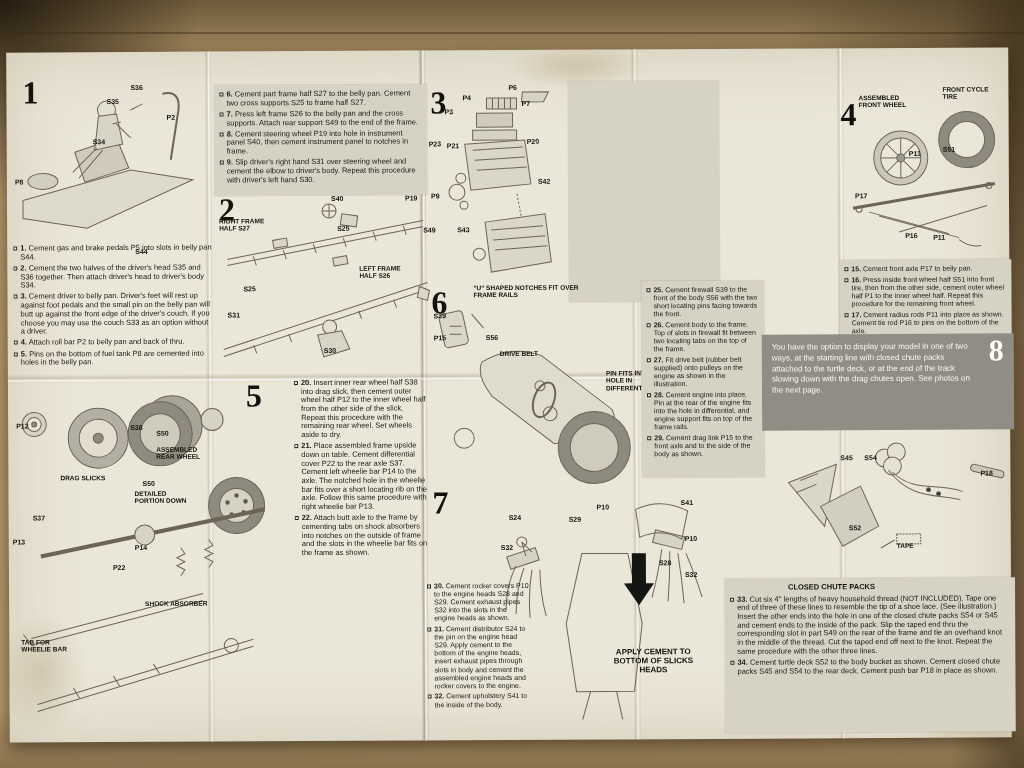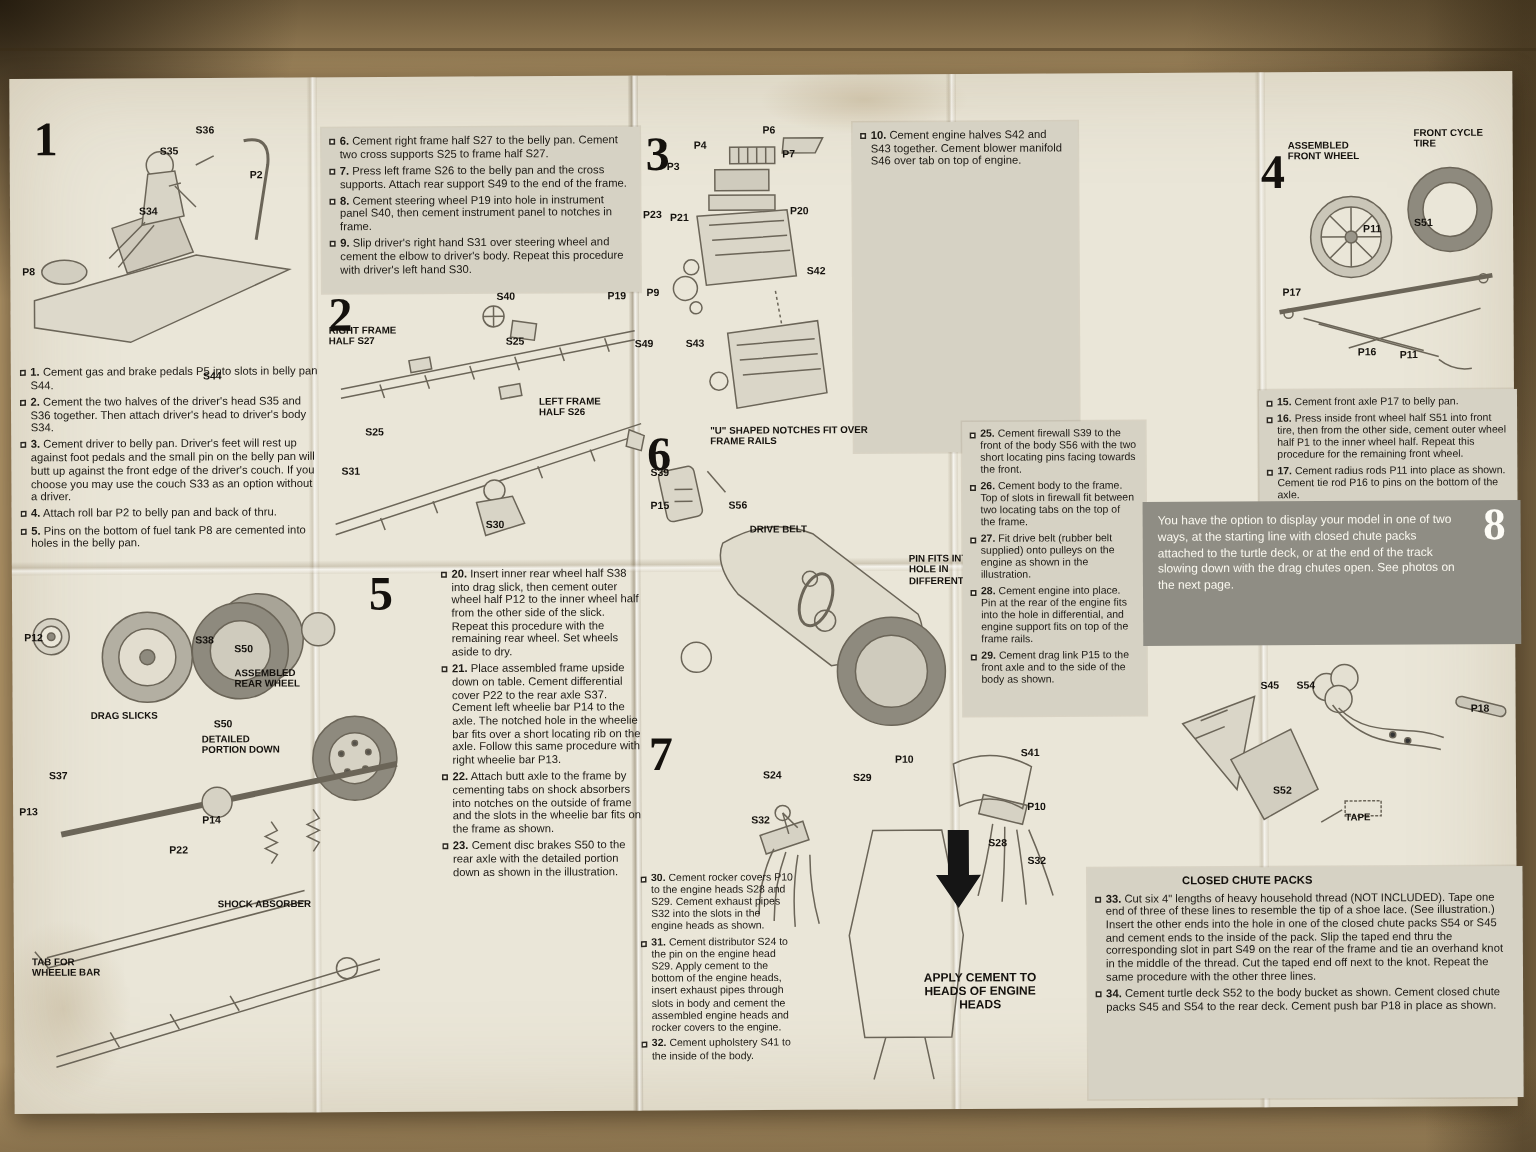--- a/index.html
+++ b/index.html
@@ -105,21 +105,21 @@
         <div class="step">
           <span class="chk"></span>
           <span><b class="num">5.</b> <span>Pins on the bottom of fuel tank P8 are cemented into holes in the belly pan.</span></span>
         </div>
       </div>
 
     <div class="steps graybox" style="left:208px;top:34px;width:212px;height:110px">
 
         <div class="step">
           <span class="chk"></span>
-          <span><b class="num">6.</b> <span>Cement right frame half S27 to the belly pan. Cement two cross supports S25 to frame half S27.</span></span>
+          <span><b class="num">6.</b> <span>Cement part frame half S27 to the belly pan. Cement two cross supports S25 to frame half S27.</span></span>
         </div>
 
         <div class="step">
           <span class="chk"></span>
           <span><b class="num">7.</b> <span>Press left frame S26 to the belly pan and the cross supports. Attach rear support S49 to the end of the frame.</span></span>
         </div>
 
         <div class="step">
           <span class="chk"></span>
           <span><b class="num">8.</b> <span>Cement steering wheel P19 into hole in instrument panel S40, then cement instrument panel to notches in frame.</span></span>
@@ -181,24 +181,20 @@
     <span class="plabel" style="left:502px;top:34px">P6</span>
     <span class="plabel" style="left:515px;top:50px">P7</span>
     <span class="plabel" style="left:422px;top:90px">P23</span>
     <span class="plabel" style="left:440px;top:92px">P21</span>
     <span class="plabel" style="left:520px;top:88px">P20</span>
     <span class="plabel" style="left:531px;top:128px">S42</span>
     <span class="plabel" style="left:424px;top:142px">P9</span>
     <span class="plabel" style="left:450px;top:176px">S43</span>
     <div class="steps graybox" style="left:562px;top:32px;width:150px;height:220px">
 
-        <div class="step">
-          <span class="chk"></span>
-          <span><b class="num">10.</b> <span>Cement engine halves S42 and S43 together. Cement blower manifold S46 over tab on top of engine.</span></span>
-        </div>
 
 
 
 
       </div>
 
     <div class="sec-num" style="left:834px;top:50px">4</div>
     <div class="cap" style="left:852px;top:46px;width:56px">ASSEMBLED FRONT WHEEL</div>
     <div class="cap" style="left:936px;top:38px;width:56px">FRONT CYCLE TIRE</div>
     <svg class="illus" style="left:832px;top:40px" width="172" height="172" viewBox="0 0 172 172">
@@ -297,24 +293,20 @@
         <div class="step">
           <span class="chk"></span>
           <span><b class="num">21.</b> <span>Place assembled frame upside down on table. Cement differential cover P22 to the rear axle S37. Cement left wheelie bar P14 to the axle. The notched hole in the wheelie bar fits over a short locating rib on the axle. Follow this same procedure with right wheelie bar P13.</span></span>
         </div>
 
         <div class="step">
           <span class="chk"></span>
           <span><b class="num">22.</b> <span>Attach butt axle to the frame by cementing tabs on shock absorbers into notches on the outside of frame and the slots in the wheelie bar fits on the frame as shown.</span></span>
         </div>
 
-        <div class="step">
-          <span class="chk"></span>
-          <span><b class="num">23.</b> <span>Cement disc brakes S50 to the rear axle with the detailed portion down as shown in the illustration.</span></span>
-        </div>
 
       </div>
 
     <div class="sec-num" style="left:424px;top:236px">6</div>
     <div class="cap" style="left:466px;top:234px;width:112px">"U" SHAPED NOTCHES FIT OVER FRAME RAILS</div>
     <svg class="illus" style="left:418px;top:246px" width="216" height="206" viewBox="0 0 216 206">
       <g stroke="#6b6558" fill="none" stroke-width="1">
         <rect x="16" y="16" width="24" height="34" rx="4" transform="rotate(-12 28 33)" fill="#dad6c8"></rect>
         <path d="M24,30 h12 M24,38 h12"></path>
         <path d="M56,66 q30,-18 60,-6 l70,54 q8,18 -8,26 l-50,8 -62,-48 q-16,-20 -10,-34 z" fill="#e0dccd"></path>
@@ -376,21 +368,21 @@
       </g>
     </svg>
     <span class="plabel" style="left:500px;top:464px">S24</span>
     <span class="plabel" style="left:588px;top:454px">P10</span>
     <span class="plabel" style="left:560px;top:466px">S29</span>
     <span class="plabel" style="left:672px;top:450px">S41</span>
     <span class="plabel" style="left:492px;top:494px">S32</span>
     <span class="plabel" style="left:676px;top:486px">P10</span>
     <span class="plabel" style="left:650px;top:510px">S28</span>
     <span class="plabel" style="left:676px;top:522px">S32</span>
-    <div class="cap big" style="left:596px;top:598px;width:96px;text-align:center">APPLY CEMENT TO HEADS OF ENGINE HEADS</div>
+    <div class="cap big" style="left:596px;top:598px;width:96px;text-align:center">APPLY CEMENT TO BOTTOM OF SLICKS HEADS</div>
     <div class="steps fs7" style="left:418px;top:532px;width:102px;height:148px">
 
         <div class="step">
           <span class="chk"></span>
           <span><b class="num">30.</b> <span>Cement rocker covers P10 to the engine heads S28 and S29. Cement exhaust pipes S32 into the slots in the engine heads as shown.</span></span>
         </div>
 
         <div class="step">
           <span class="chk"></span>
           <span><b class="num">31.</b> <span>Cement distributor S24 to the pin on the engine head S29. Apply cement to the bottom of the engine heads, insert exhaust pipes through slots in body and cement the assembled engine heads and rocker covers to the engine.</span></span>

